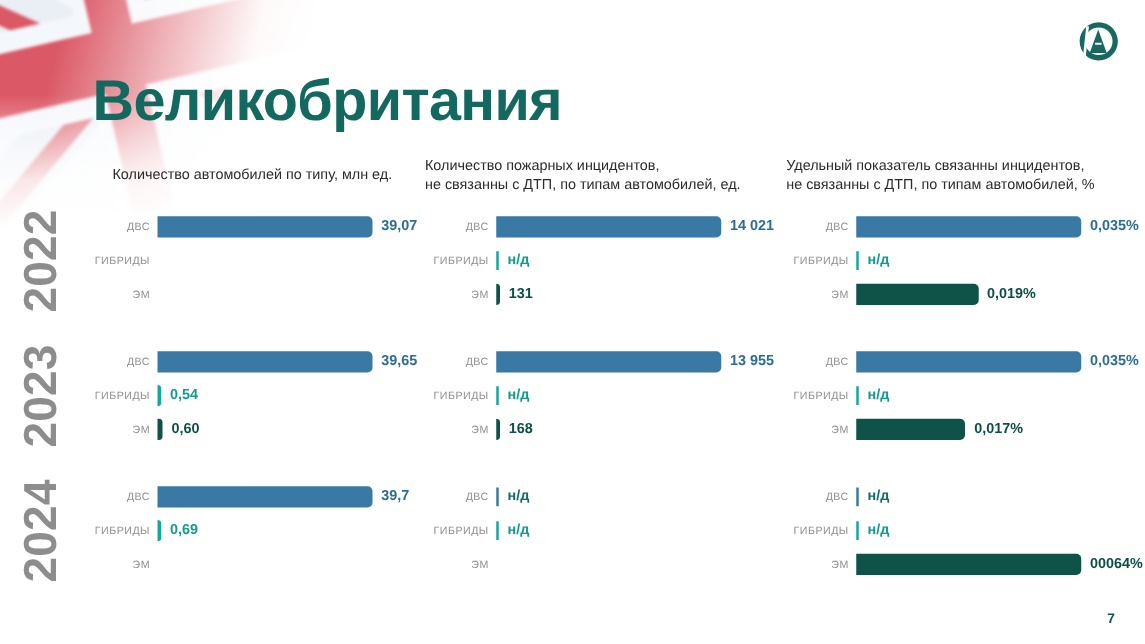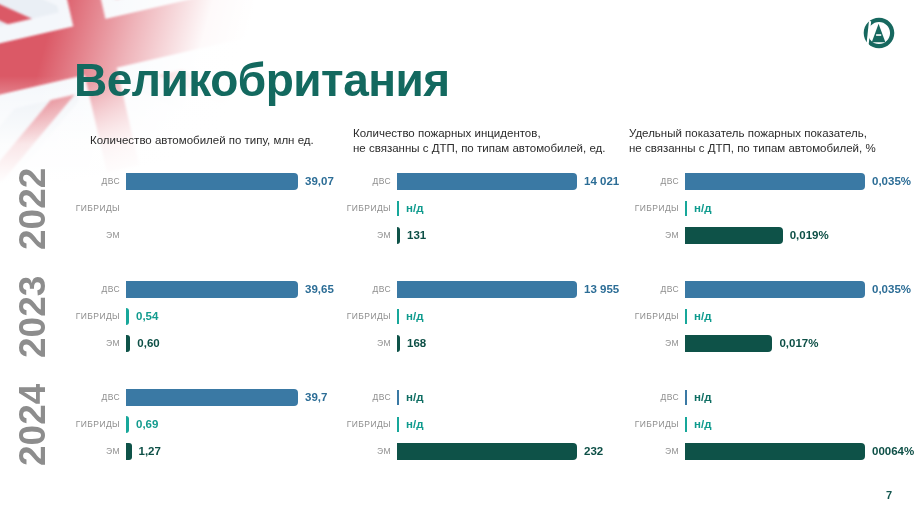--- a/index.html
+++ b/index.html
@@ -46,21 +46,21 @@
     font-size:46px;font-weight:bold;color:#13695f;
     letter-spacing:-.5px;line-height:1;
   }
 
   
   .col-head{
     position:absolute;
     font-size:11.5px;color:#2b2b2b;line-height:15px;white-space:pre-line;
   }
   #head-0{left:90px;top:133px;}
-  #head-1{left:353px;top:126px;}
+  #head-1{left:340px;top:126px;}
   #head-2{left:629px;top:126px;}
 
   
   .year-block{position:absolute;left:0;width:916px;}
   .year-label{
     position:absolute;left:2px;width:62px;text-align:center;
     font-size:37px;font-weight:bold;color:#8d8d8d;
     transform:rotate(-90deg);transform-origin:50% 50%;
     letter-spacing:0px;
   }
@@ -116,21 +116,21 @@
     <path d="M16.6 22.4 L22.6 22.4" stroke="#ffffff" stroke-width="1.9"></path>
     <path d="M9.5 6 L6.5 34" stroke="#ffffff" stroke-width="2.6"></path>
   </svg>
 </div>
 
 <div id="page-title">Великобритания</div>
 
 <div class="col-head" id="head-0">Количество автомобилей по типу, млн ед.</div>
 <div class="col-head" id="head-1">Количество пожарных инцидентов,
 не связанны с ДТП, по типам автомобилей, ед.</div>
-<div class="col-head" id="head-2">Удельный показатель пожарных показатель,
+<div class="col-head" id="head-2">Удельный показатель связанны инцидентов,
 не связанны с ДТП, по типам автомобилей, %</div>
 
 <div id="blocks">
     <div class="year-block" style="top: 170px;">
       <div class="year-label" style="top: 28px;">2022</div>
       <div class="cluster" style="left: 74px; width: 288px;">
         <div class="row" style="position: absolute; top: 0px; left: 0px; width: 100%;">
           <div class="cat" style="width: 46px;">ДВС</div>
           <div class="barwrap">
             <div class="bar" style="background: rgb(58, 121, 164); width: 172px;"></div>
@@ -275,47 +275,39 @@
         </div>
         <div class="row" style="position: absolute; top: 27px; left: 0px; width: 100%;">
           <div class="cat" style="width: 46px;">ГИБРИДЫ</div>
           <div class="barwrap">
             <div class="bar tiny" style="background: rgb(23, 167, 154); width: 3px;"></div>
             <div class="val v-hyb">0,69</div>
           </div>
         </div>
         <div class="row" style="position: absolute; top: 54px; left: 0px; width: 100%;">
           <div class="cat" style="width: 46px;">ЭМ</div>
-          <div class="barwrap">
-            <div class="bar tiny" style="background: rgb(14, 82, 72); width: 5.5px;"></div>
-            <div class="val v-ev">1,27</div>
-          </div>
         </div>
       </div>
       <div class="cluster" style="left: 341px; width: 300px;">
         <div class="row" style="position: absolute; top: 0px; left: 0px; width: 100%;">
           <div class="cat" style="width: 50px;">ДВС</div>
           <div class="barwrap">
             <div class="bar nd" style="background: rgb(58, 121, 164);"></div>
             <div class="val v-nd-ice">н/д</div>
           </div>
         </div>
         <div class="row" style="position: absolute; top: 27px; left: 0px; width: 100%;">
           <div class="cat" style="width: 50px;">ГИБРИДЫ</div>
           <div class="barwrap">
             <div class="bar nd" style="background: rgb(23, 167, 154);"></div>
             <div class="val v-nd-hyb">н/д</div>
           </div>
         </div>
         <div class="row" style="position: absolute; top: 54px; left: 0px; width: 100%;">
           <div class="cat" style="width: 50px;">ЭМ</div>
-          <div class="barwrap">
-            <div class="bar" style="background: rgb(14, 82, 72); width: 180px;"></div>
-            <div class="val v-ev">232</div>
-          </div>
         </div>
       </div>
       <div class="cluster" style="left: 629px; width: 300px;">
         <div class="row" style="position: absolute; top: 0px; left: 0px; width: 100%;">
           <div class="cat" style="width: 50px;">ДВС</div>
           <div class="barwrap">
             <div class="bar nd" style="background: rgb(58, 121, 164);"></div>
             <div class="val v-nd-ice">н/д</div>
           </div>
         </div>

